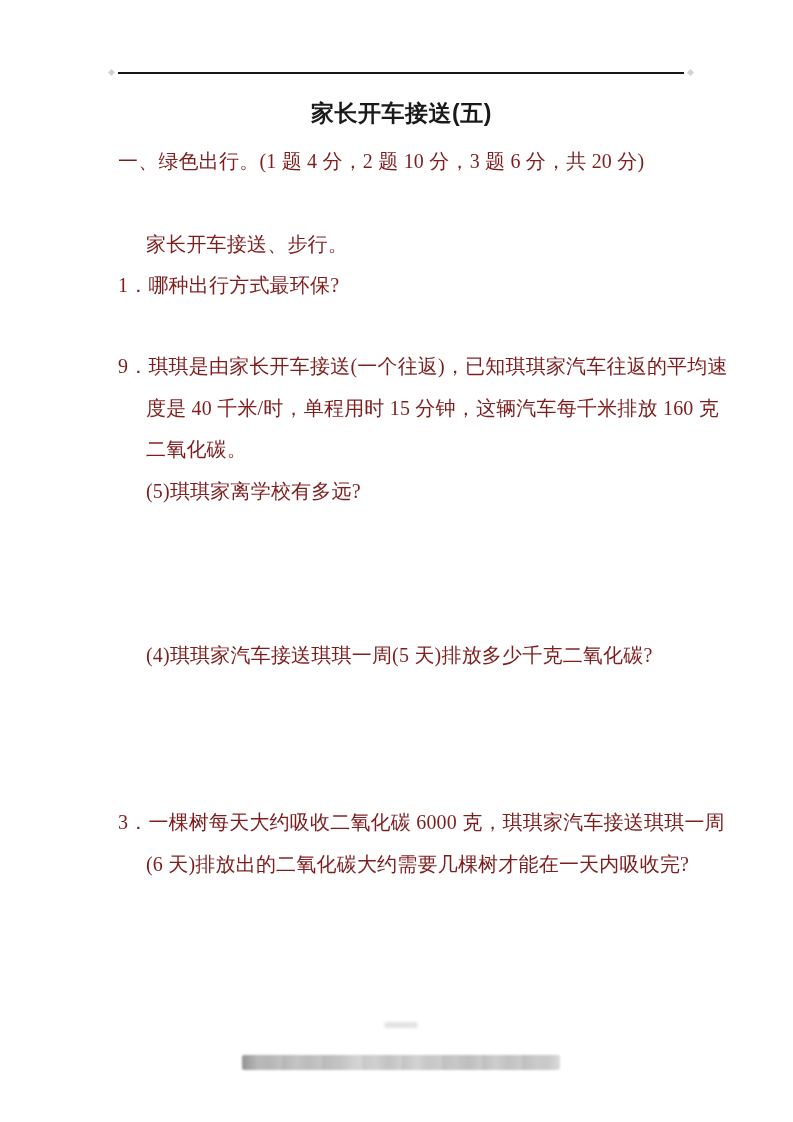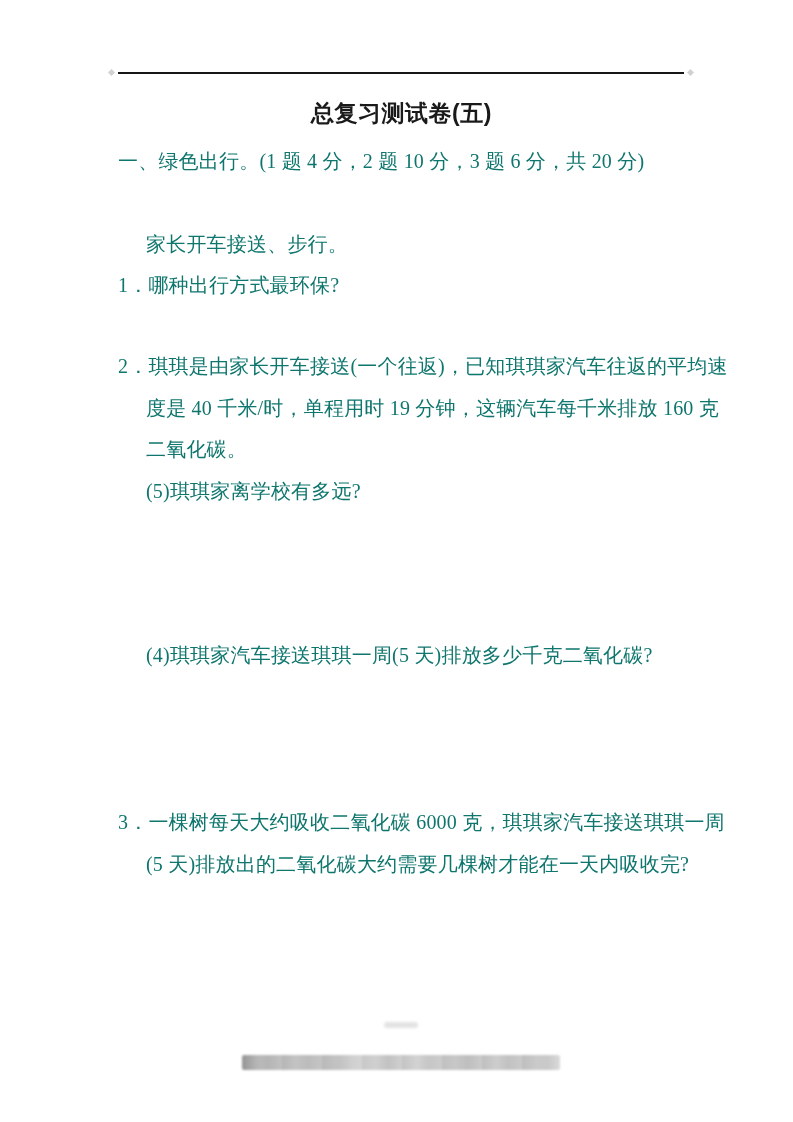--- a/index.html
+++ b/index.html
@@ -46,21 +46,21 @@
     font-size: 23px;
     line-height: 27px;
     color: #1a1a1a;
     letter-spacing: 0.5px;
   }
   .ln {
     position: absolute;
     font-size: 20px;
     line-height: 24px;
     white-space: nowrap;
-    color: #0f766e;
+    color: #7f1d1d;
     letter-spacing: 0.2px;
   }
   .ml-0 { left: 118px; }
   .ml-1 { left: 146px; }
   .watermark-blur {
     position: absolute;
     left: 242px;
     top: 1055px;
     width: 318px;
     height: 15px;
@@ -88,33 +88,33 @@
 </style>
 </head>
 <body>
 
 <div class="page">
 
   <span class="rule-end-mark left"></span>
   <div class="top-rule"></div>
   <span class="rule-end-mark right"></span>
 
-  <h1 class="doc-title">总复习测试卷(五)</h1>
+  <h1 class="doc-title">家长开车接送(五)</h1>
 
   <div class="ln ml-0" style="top:149px">一、绿色出行。(1 题 4 分，2 题 10 分，3 题 6 分，共 20 分)</div>
 
   <div class="ln ml-1" style="top:232px">家长开车接送、步行。</div>
 
   <div class="ln ml-0" style="top:273px">1．哪种出行方式最环保?</div>
 
-  <div class="ln ml-0" style="top:354px">2．琪琪是由家长开车接送(一个往返)，已知琪琪家汽车往返的平均速</div>
-  <div class="ln ml-1" style="top:396px">度是 40 千米/时，单程用时 19 分钟，这辆汽车每千米排放 160 克</div>
+  <div class="ln ml-0" style="top:354px">9．琪琪是由家长开车接送(一个往返)，已知琪琪家汽车往返的平均速</div>
+  <div class="ln ml-1" style="top:396px">度是 40 千米/时，单程用时 15 分钟，这辆汽车每千米排放 160 克</div>
   <div class="ln ml-1" style="top:437px">二氧化碳。</div>
   <div class="ln ml-1" style="top:479px">(5)琪琪家离学校有多远?</div>
   <div class="ln ml-1" style="top:643px">(4)琪琪家汽车接送琪琪一周(5 天)排放多少千克二氧化碳?</div>
 
   <div class="ln ml-0" style="top:810px">3．一棵树每天大约吸收二氧化碳 6000 克，琪琪家汽车接送琪琪一周</div>
-  <div class="ln ml-1" style="top:852px">(5 天)排放出的二氧化碳大约需要几棵树才能在一天内吸收完?</div>
+  <div class="ln ml-1" style="top:852px">(6 天)排放出的二氧化碳大约需要几棵树才能在一天内吸收完?</div>
 
   <div class="smudge"></div>
   <div class="watermark-blur"></div>
 
 </div>
 
 </body></html>

